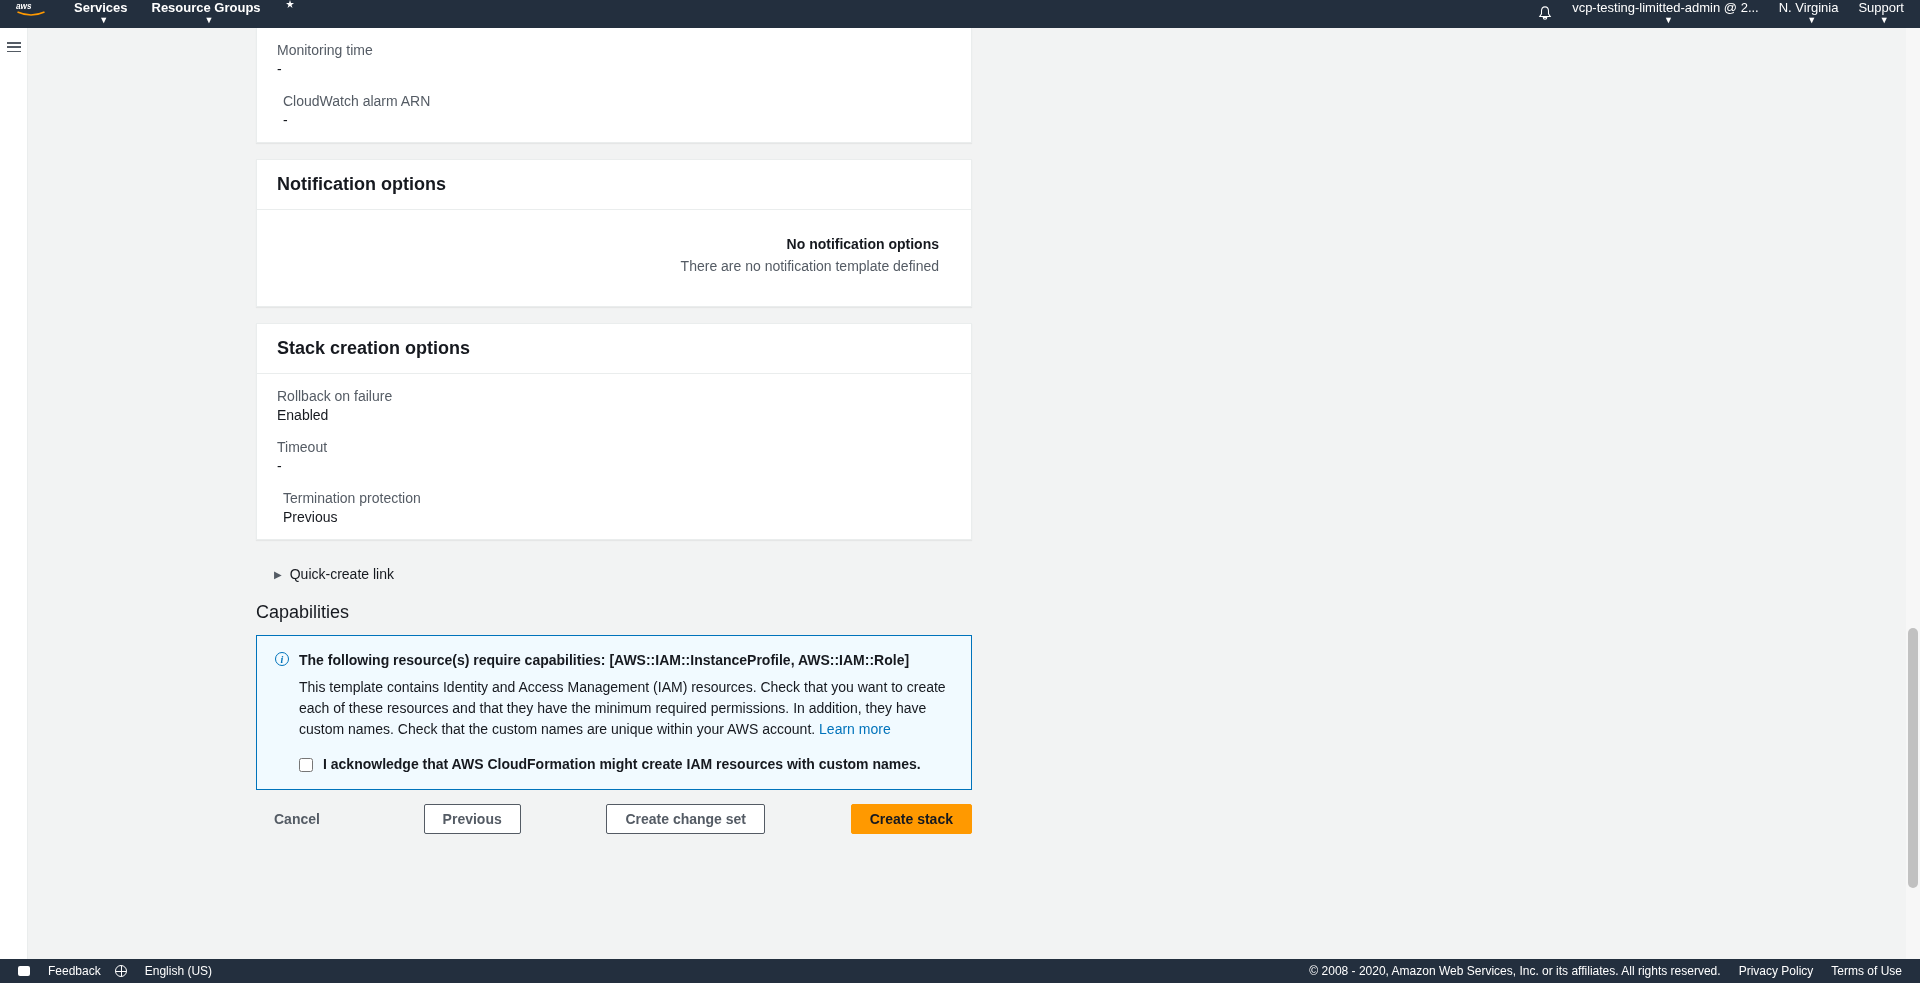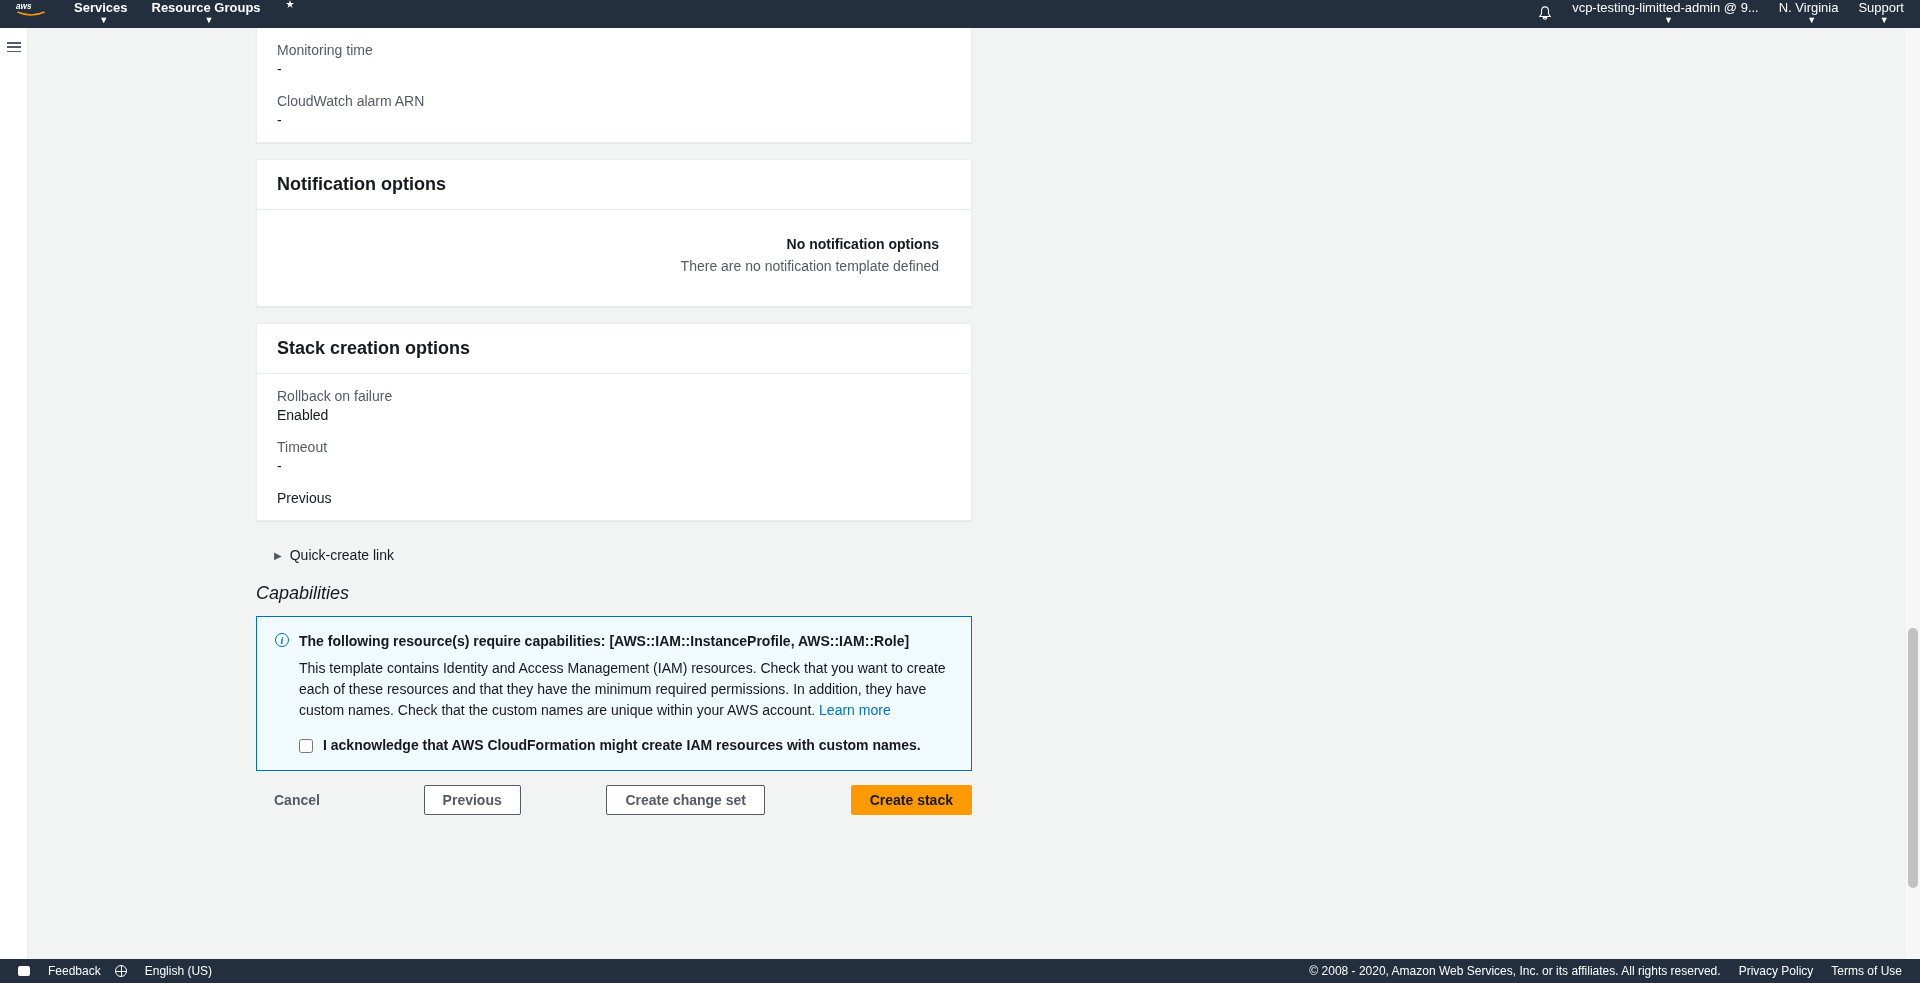--- a/index.html
+++ b/index.html
@@ -24,35 +24,35 @@
 
 
 .main { position: absolute; left: 28px; right: 0; top: 28px; bottom: 24px; background: #f2f3f3; overflow-y: auto; }
 .content { width: 716px; margin-left: 228px; padding-bottom: 20px; }
 
 
 .panel { background: #fff; border: 1px solid #eaeded; margin-bottom: 16px; box-shadow: 0 1px 1px rgba(0,0,0,0.05); }
 .panel-header { padding: 14px 20px; border-bottom: 1px solid #eaeded; font-size: 18px; font-weight: bold; }
 .panel-body { padding: 14px 20px; }
 .field { margin-bottom: 16px; }
-.field:last-child { margin-bottom: 0; }
+.field:last-child { margin-bottom: 0; margin-left: 6px; }
 .field-label { color: #545b64; font-size: 14px; margin-bottom: 3px; }
 .field-value { color: #16191f; font-size: 14px; }
 
 
 .empty-state { text-align: right; padding: 26px 32px 32px; }
 .empty-title { font-weight: bold; font-size: 14px; color: #16191f; margin-bottom: 6px; }
 .empty-desc { font-size: 14px; color: #545b64; }
 
 
 .expand-row { padding: 10px 18px; font-size: 14px; cursor: pointer; display: flex; align-items: center; }
 .expand-row .tri { margin-right: 8px; font-size: 10px; color: #545b64; }
 
 
-.section-heading { font-size: 18px; font-weight: normal; margin: 10px 0 12px; color: #16191f; font-style: italic; }
+.section-heading { font-size: 18px; font-weight: normal; margin: 10px 0 12px; color: #16191f; }
 
 
 .info-box { border: 1px solid #0073bb; background: #f1faff; padding: 14px 18px; display: flex; }
 .info-icon-wrap { margin-right: 10px; padding-top: 2px; }
 .info-icon { width: 14px; height: 14px; border: 1.5px solid #0073bb; border-radius: 50%; color: #0073bb; font-size: 10px; font-weight: bold; display: flex; align-items: center; justify-content: center; font-style: italic; font-family: Georgia, serif; }
 .info-content { flex: 1; font-size: 14px; line-height: 1.5; }
 .info-title { font-weight: bold; margin-bottom: 6px; }
 .info-text { color: #16191f; }
 .learn-more { color: #0073bb; cursor: pointer; }
 .ack-row { margin-top: 14px; display: flex; align-items: center; }
@@ -104,21 +104,21 @@
         <path d="M5 0 L6 3 L9 3 L6.5 5 L7.5 8 L5 6 L2.5 8 L3.5 5 L1 3 L4 3 Z" fill="#fff"></path>
       </svg>
   </div>
   <div class="nav-right">
     <div class="nav-item">
       <svg class="bell-icon" viewBox="0 0 16 16">
           <path d="M8 1 C5 1 4 3 4 6 L4 9 L2 12 L14 12 L12 9 L12 6 C12 3 11 1 8 1 Z M6 13 C6 14 7 15 8 15 C9 15 10 14 10 13 Z" fill="none" stroke="#fff" stroke-width="1.2"></path>
         </svg>
     </div>
     <div class="nav-item">
-      <span>vcp-testing-limitted-admin @ 9...</span>
+      <span>vcp-testing-limitted-admin @ 2...</span>
         <span class="caret">▼</span>
     </div>
     <div class="nav-item">
       <span>N. Virginia</span>
         <span class="caret">▼</span>
     </div>
     <div class="nav-item">
       <span>Support</span>
         <span class="caret">▼</span>
     </div>
@@ -162,20 +162,21 @@
       <div class="panel-body">
         <div class="field">
           <div class="field-label">Rollback on failure</div>
           <div class="field-value">Enabled</div>
         </div>
         <div class="field">
           <div class="field-label">Timeout</div>
           <div class="field-value">-</div>
         </div>
         <div class="field">
+          <div class="field-label">Termination protection</div>
           <div class="field-value">Previous</div>
         </div>
       </div>
     </div>
 
     <div class="expand-row">
       <span class="tri">▶</span>
       <span>Quick-create link</span>
     </div>
 

